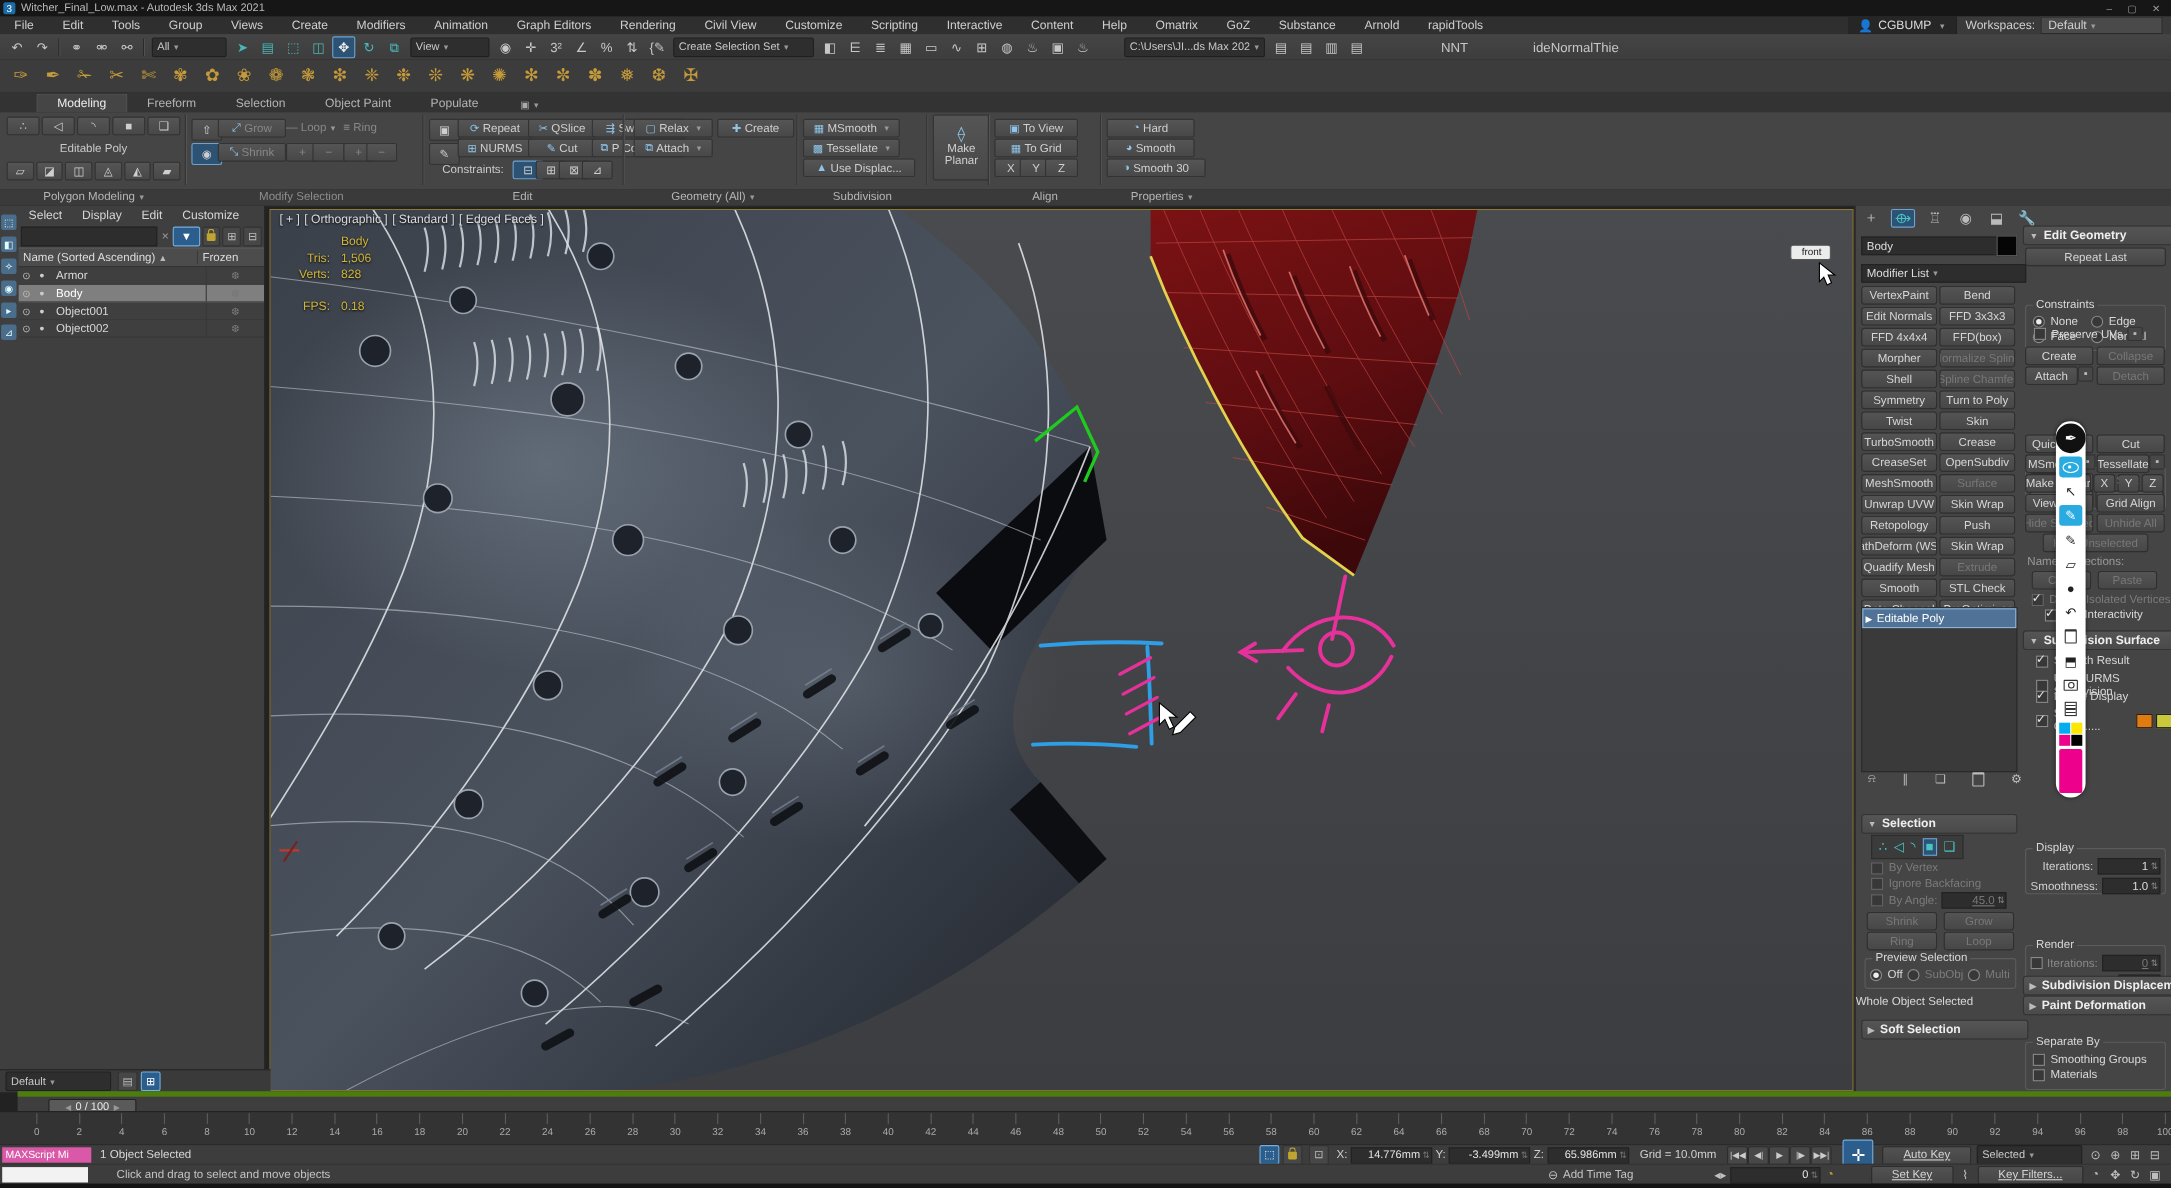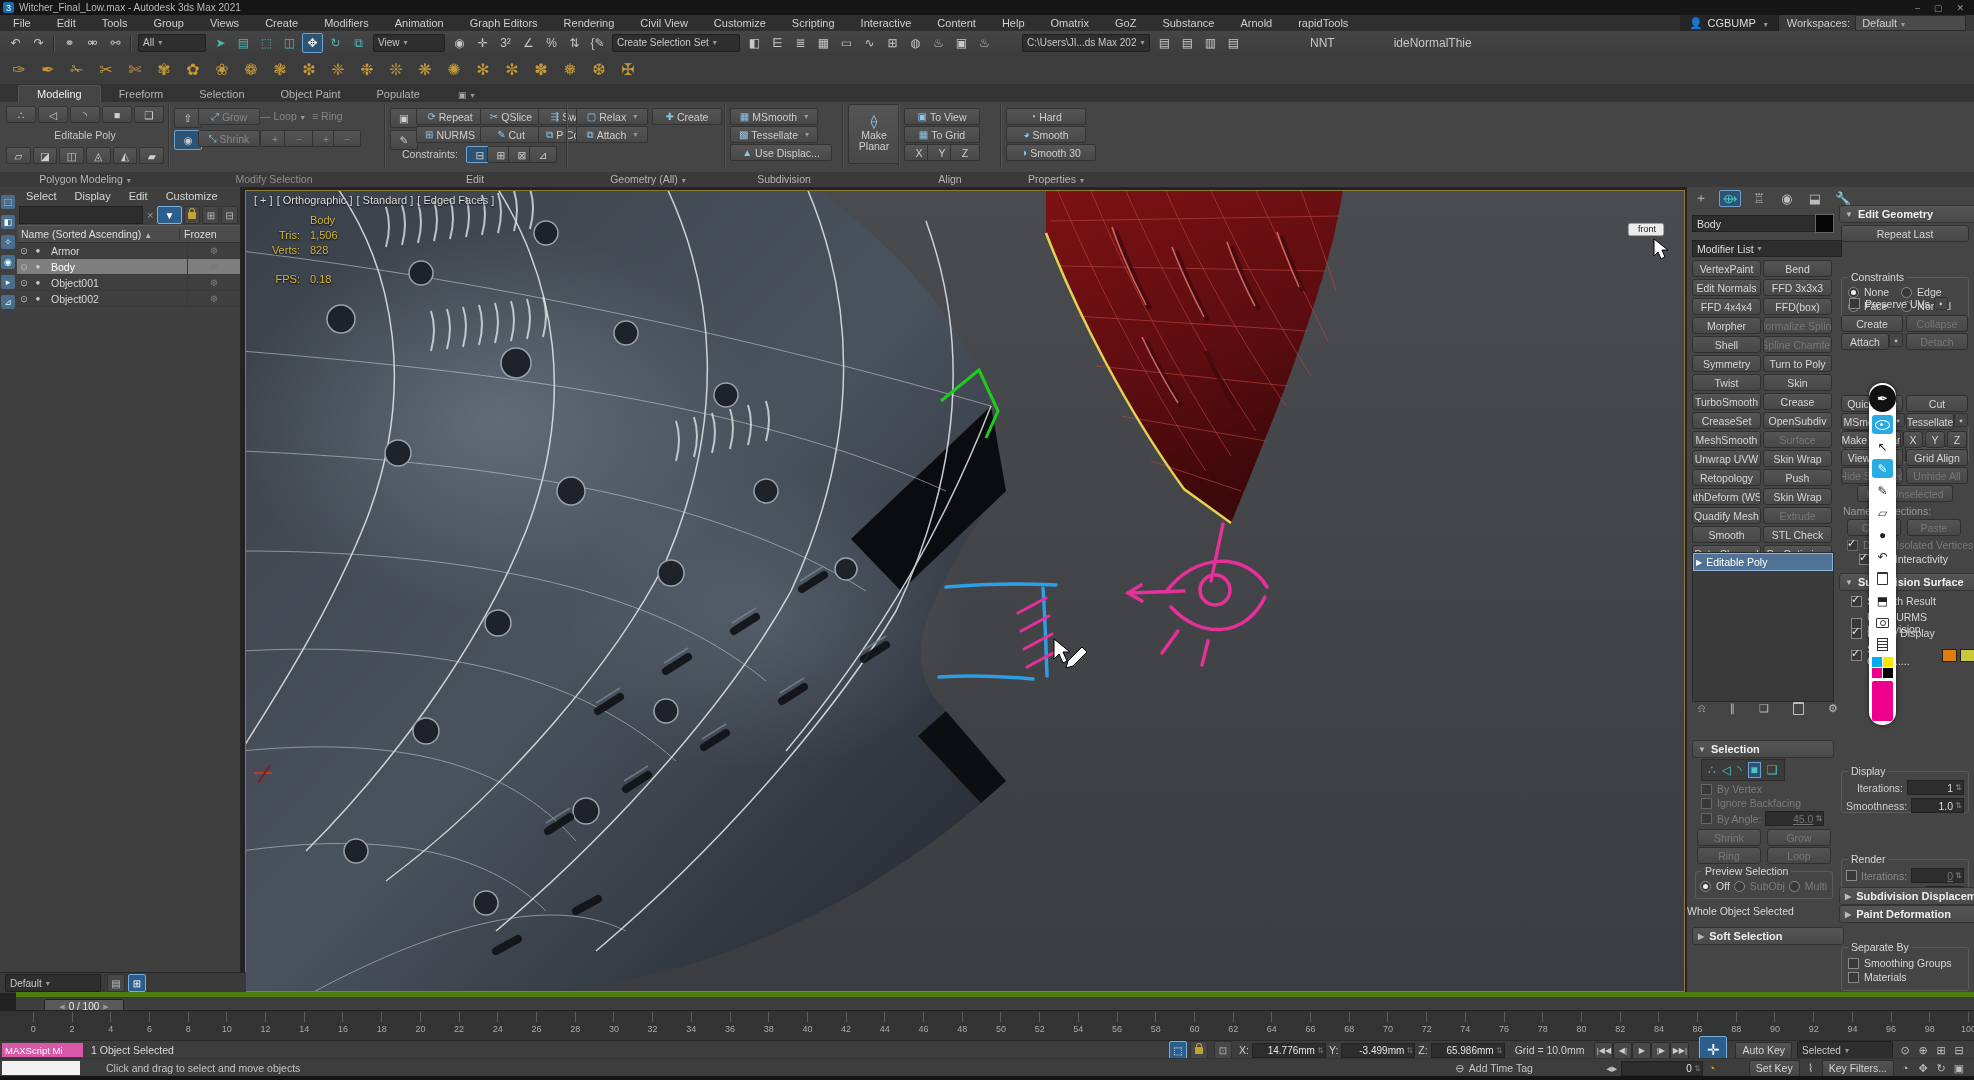--- a/index.html
+++ b/index.html
@@ -109,21 +109,21 @@
   #slider-handle .nub{color:#999;font-size:7px;}
   #ruler{left:0;top:1010px;width:1974px;height:30px;background:#333;border-top:1px solid #222;display:flex;align-items:flex-start;padding:0 8px 0 14px;}
   .tick{flex:1;text-align:center;color:#aaa;font-size:9px;}
   .tick::before{content:"";display:block;width:1px;height:10px;background:#5c5c5c;margin:1px auto 2px auto;}
   #status1{left:0;top:1040px;width:1974px;height:18px;background:#3d3d3d;border-top:1px solid #2a2a2a;display:flex;align-items:center;font-size:10.5px;}
   #status2{left:0;top:1058px;width:1974px;height:18px;background:#3d3d3d;display:flex;align-items:center;font-size:10.5px;border-top:1px solid #343434;}
   #maxs1{width:78px;height:14px;background:#d959a8;color:#fff;font-size:9.5px;display:flex;align-items:center;padding-left:3px;margin-left:2px;flex:none;}
   #maxs2{width:78px;height:14px;background:#f2f2f2;margin-left:2px;flex:none;}
   .sfield{background:#2d2d2d;border:1px solid #222;height:13px;display:flex;align-items:center;justify-content:flex-end;color:#e4e4e4;padding:0 10px 0 4px;position:relative;font-size:10px;}
   .sfield::after{content:"⇅";position:absolute;right:1px;font-size:8px;color:#777;}
-  .sbtn{background:linear-gradient(#525252,#454545);border:1px solid #2d2d2d;border-radius:2px;color:#d4d4d4;height:15px;display:flex;align-items:center;padding:0 6px;margin:0 2px;white-space:nowrap;}
+  .sbtn{background:linear-gradient(#525252,#454545);border:1px solid #2d2d2d;border-radius:2px;color:#d4d4d4;height:15px;display:flex;align-items:center;padding:0 18px;margin:0 2px;white-space:nowrap;text-decoration:underline;}
   .nav{width:18px;height:15px;display:flex;align-items:center;justify-content:center;color:#bfbfbf;font-size:11px;}
   .playb{width:17px;height:15px;display:flex;align-items:center;justify-content:center;background:#484848;border:1px solid #2c2c2c;color:#ccc;font-size:8px;border-radius:2px;}
   #bstrip{left:0;top:1076px;width:1974px;height:4px;background:#141414;}
   
   .i-lock{width:8px;height:7px;background:#bfa52f;border-radius:1px;position:relative;display:inline-block;}
   .i-lock::before{content:"";position:absolute;left:1px;top:-4px;width:4px;height:4px;border:1px solid #bfa52f;border-bottom:none;border-radius:3px 3px 0 0;}
   .i-trash{width:9px;height:10px;border:1px solid #333;border-top:2px solid #333;border-radius:1px;display:inline-block;}
   .i-cam{width:11px;height:8px;border:1px solid #333;border-radius:1px;position:relative;display:inline-block;}
   .i-cam::after{content:"";position:absolute;left:3px;top:1px;width:4px;height:4px;border:1px solid #333;border-radius:50%;}
   .i-clip{width:9px;height:11px;border:1px solid #333;display:inline-block;background:repeating-linear-gradient(#fff 0 2px,#333 2px 3px);}
@@ -336,21 +336,21 @@
       <span class="gold">✻</span>
       <span class="gold">✼</span>
       <span class="gold">✽</span>
       <span class="gold">❅</span>
       <span class="gold">❆</span>
       <span class="gold">✠</span>
     </div>
 </div>
 
 <div class="abs" id="rtabs">
-  <div style="display:flex;align-items:flex-end;">
+  <div style="display:flex;align-items:flex-end;margin-left:15px;">
 
   <span class="tab active">Modeling</span>
       <span class="tab">Freeform</span>
       <span class="tab">Selection</span>
       <span class="tab">Object Paint</span>
       <span class="tab">Populate</span>
     </div>
   <span class="rmin caret">▣</span>
 </div>
 

